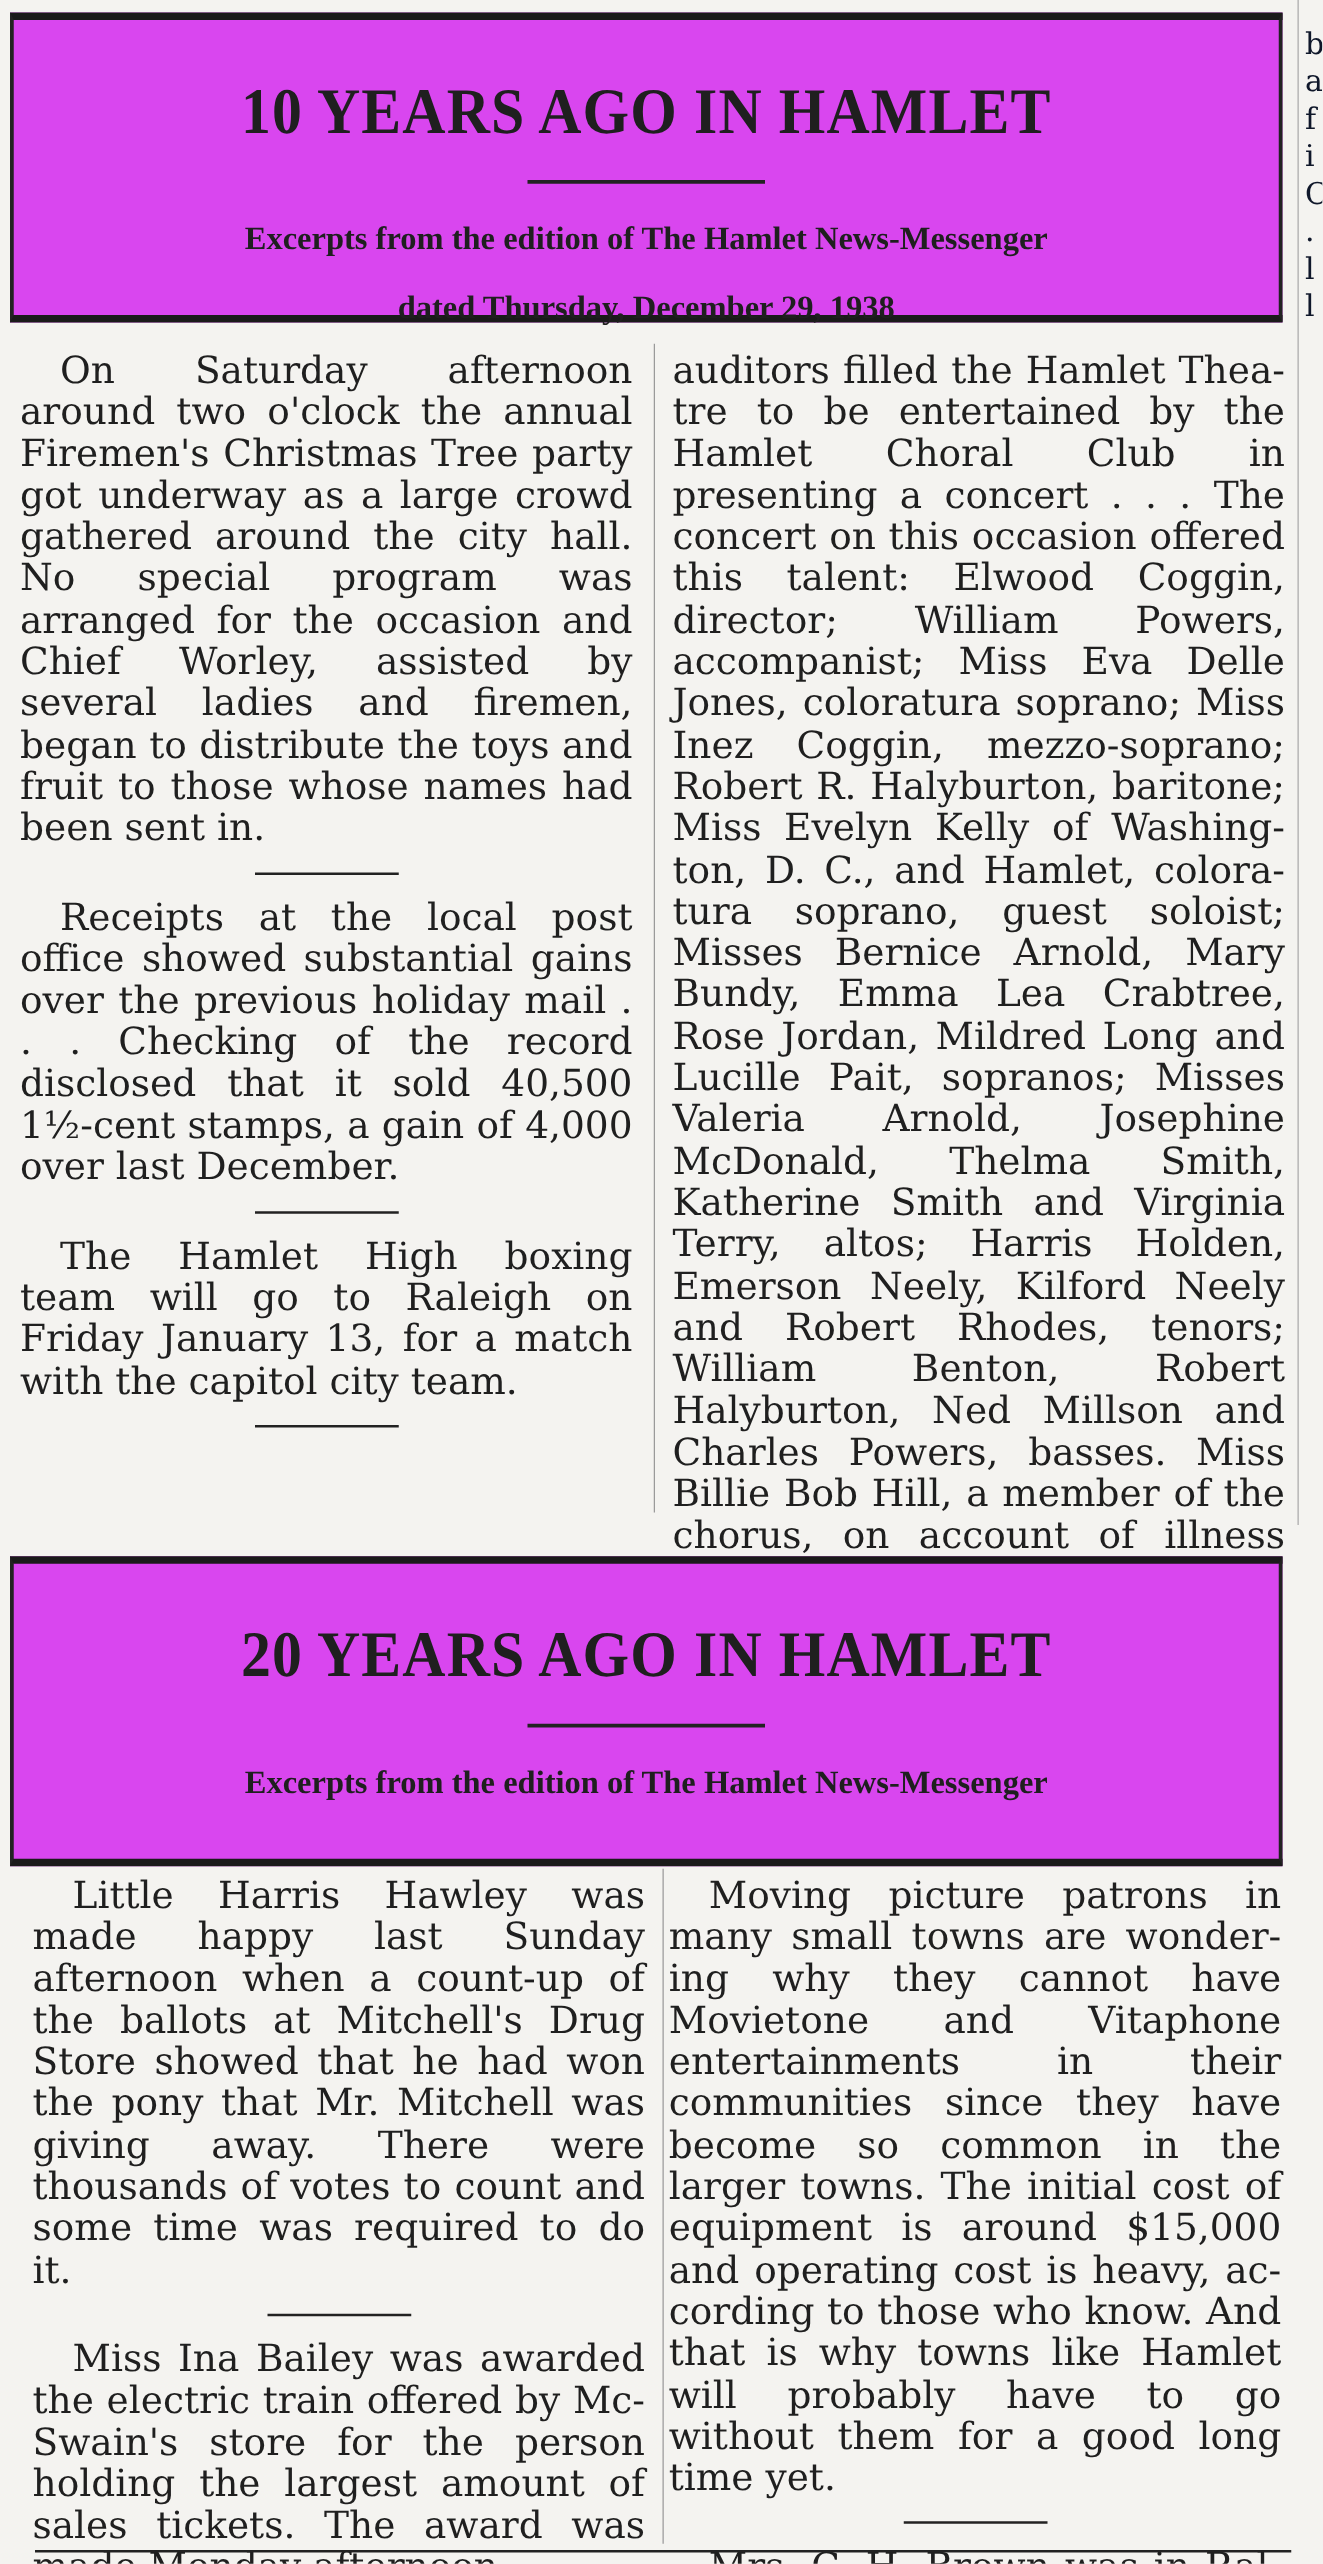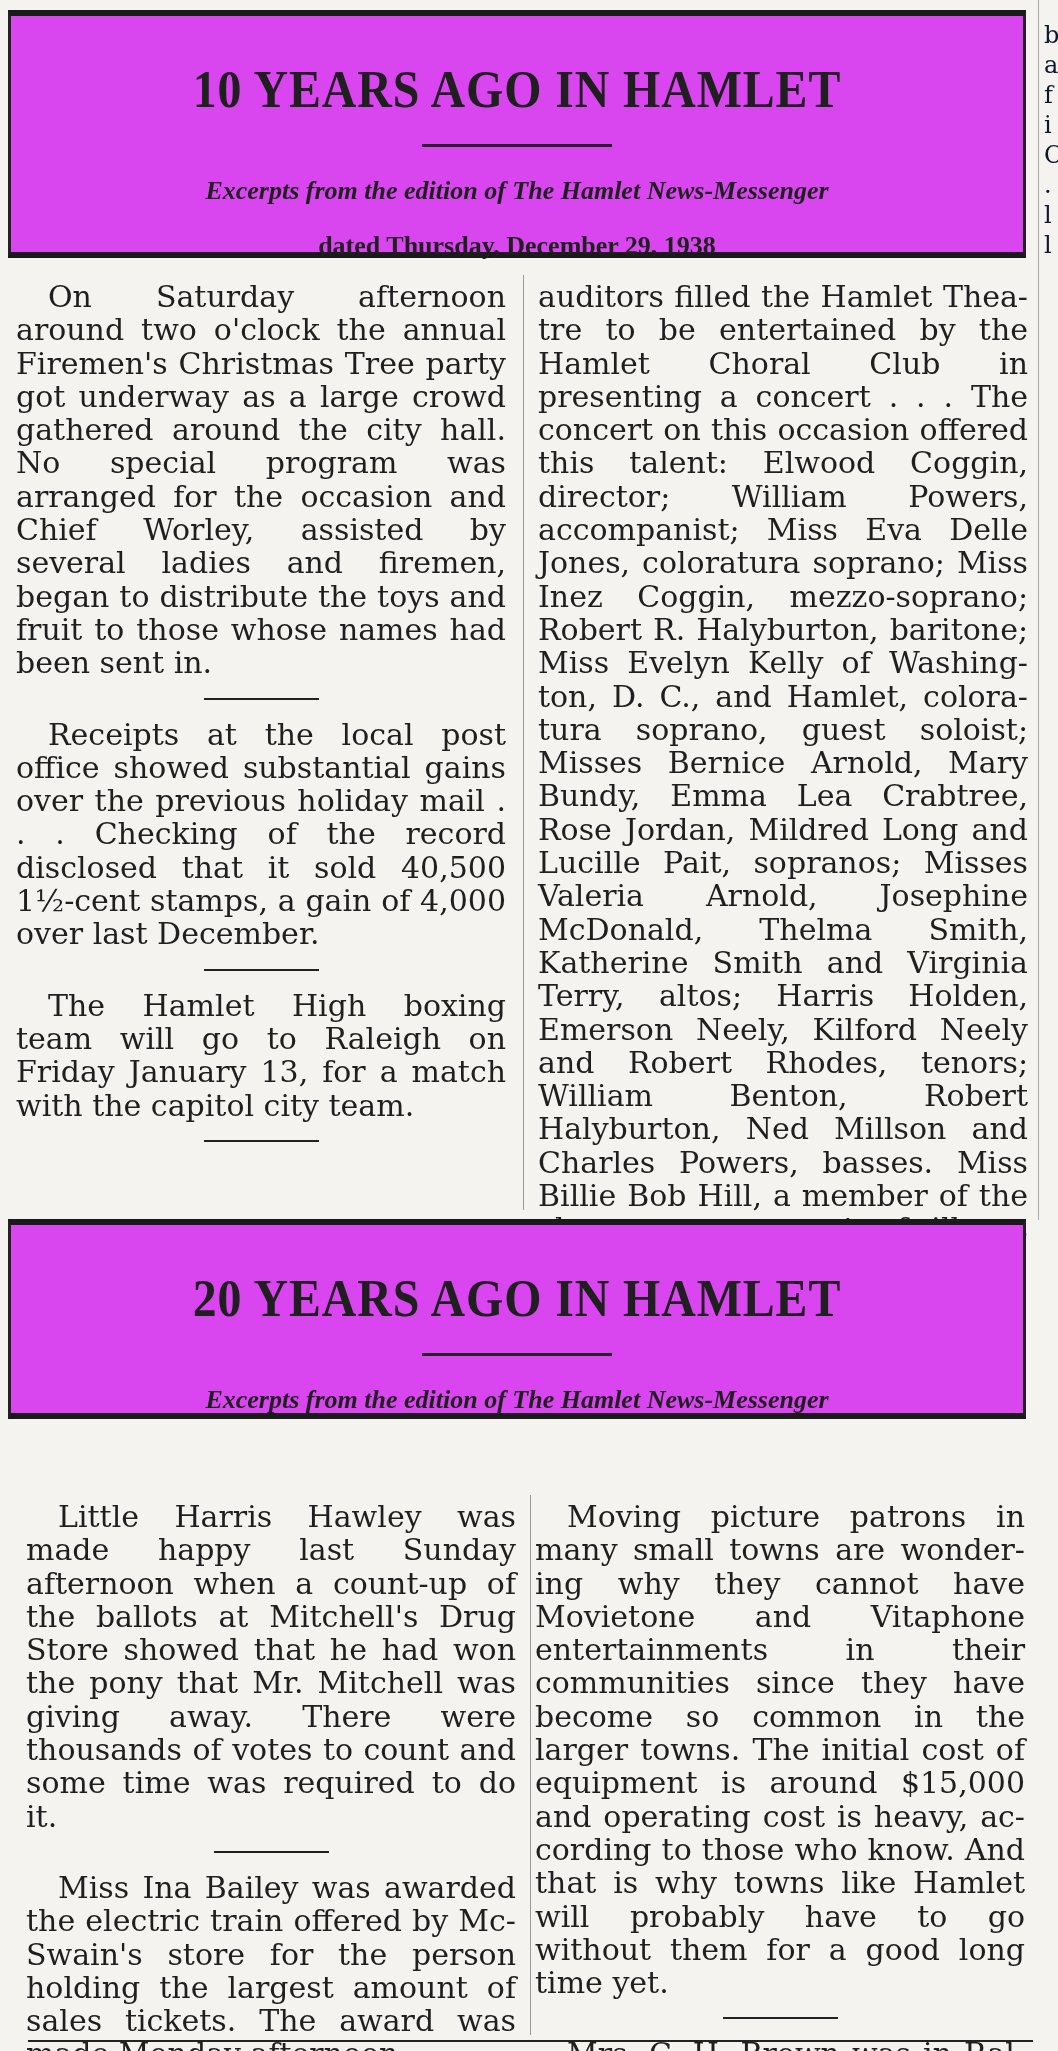--- a/index.html
+++ b/index.html
@@ -15,32 +15,32 @@
     position: absolute; left: 0; width: 1018px;
     border-top: 6px solid #1a1a1a;
     border-bottom: 6px solid #1a1a1a;
     border-left: 3px solid #222;
     border-right: 3px solid #222;
     box-sizing: border-box;
     background: #d946ef;
     text-align: center;
   }
   .hb1 { top: 10px; height: 248px; }
-  .hb2 { top: 1219px; height: 200px; }
+  .hb2 { top: 1245px; height: 248px; }
   .hb-title {
     font-family: "Liberation Serif", "DejaVu Serif", serif;
     font-weight: bold; font-size: 52px; letter-spacing: 1px;
     margin-top: 48px; line-height: 1; transform: scaleX(0.92);
   }
   .hb-rule { width: 190px; height: 3px; background: #222; margin: 28px auto 0 auto; }
   .hb-sub1, .hb-sub2 {
     font-family: "Liberation Serif", "DejaVu Serif", serif;
     font-weight: bold; font-size: 26px; line-height: 1.1;
   }
-  .hb-sub1 { margin-top: 30px; font-style: italic; }
+  .hb-sub1 { margin-top: 30px; }
   .hb-sub2 { margin-top: 26px; }
   .col {
     position: absolute; width: 490px;
     font-size: 30px; line-height: 33.3px;
     text-align: justify; hyphens: manual;
   }
   .col p { margin: 0; text-indent: 32px; }
   .col p.cont { text-indent: 0; }
   .sep { width: 115px; height: 2px; background: #222; margin: 18px auto 18px auto; }
   .c1 { left: 8px; top: 280px; }

